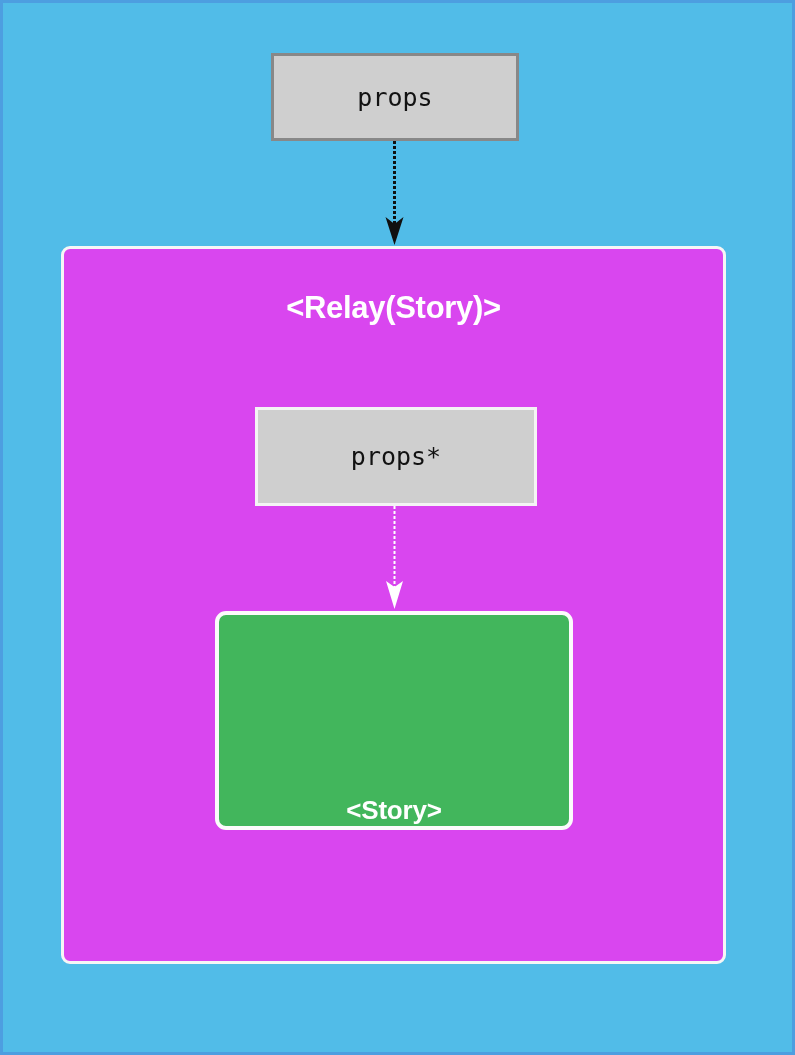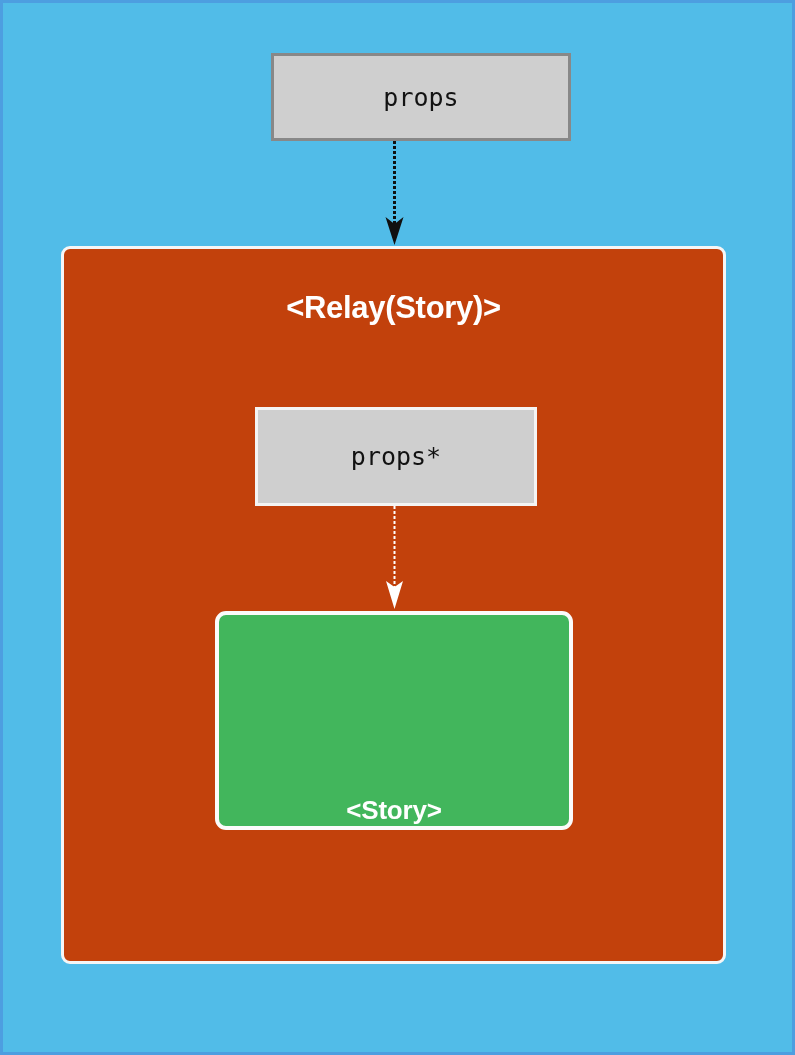--- a/index.html
+++ b/index.html
@@ -35,21 +35,21 @@
     justify-content: center;
     font-family: "DejaVu Sans Mono", "Liberation Mono", monospace;
     color: #121212;
     letter-spacing: 0px;
   }
 
   
   #props-outer {
     left: 268px;
     top: 50px;
-    width: 300px;
+    width: 248px;
     height: 88px;
     border: 3px solid #888888;
     font-size: 25px;
   }
 
   
   #props-inner {
     left: 252px;
     top: 404px;
     width: 282px;
@@ -59,21 +59,21 @@
   }
 
   
   #relay-container {
     position: absolute;
     left: 58px;
     top: 243px;
     width: 665px;
     height: 718px;
     box-sizing: border-box;
-    background: #c2410c;
+    background: #d946ef;
     border: 3px solid #f6f6f6;
     border-radius: 9px;
   }
 
   #relay-title {
     position: absolute;
     left: 0;
     right: 0;
     top: 41px;
     text-align: center;

